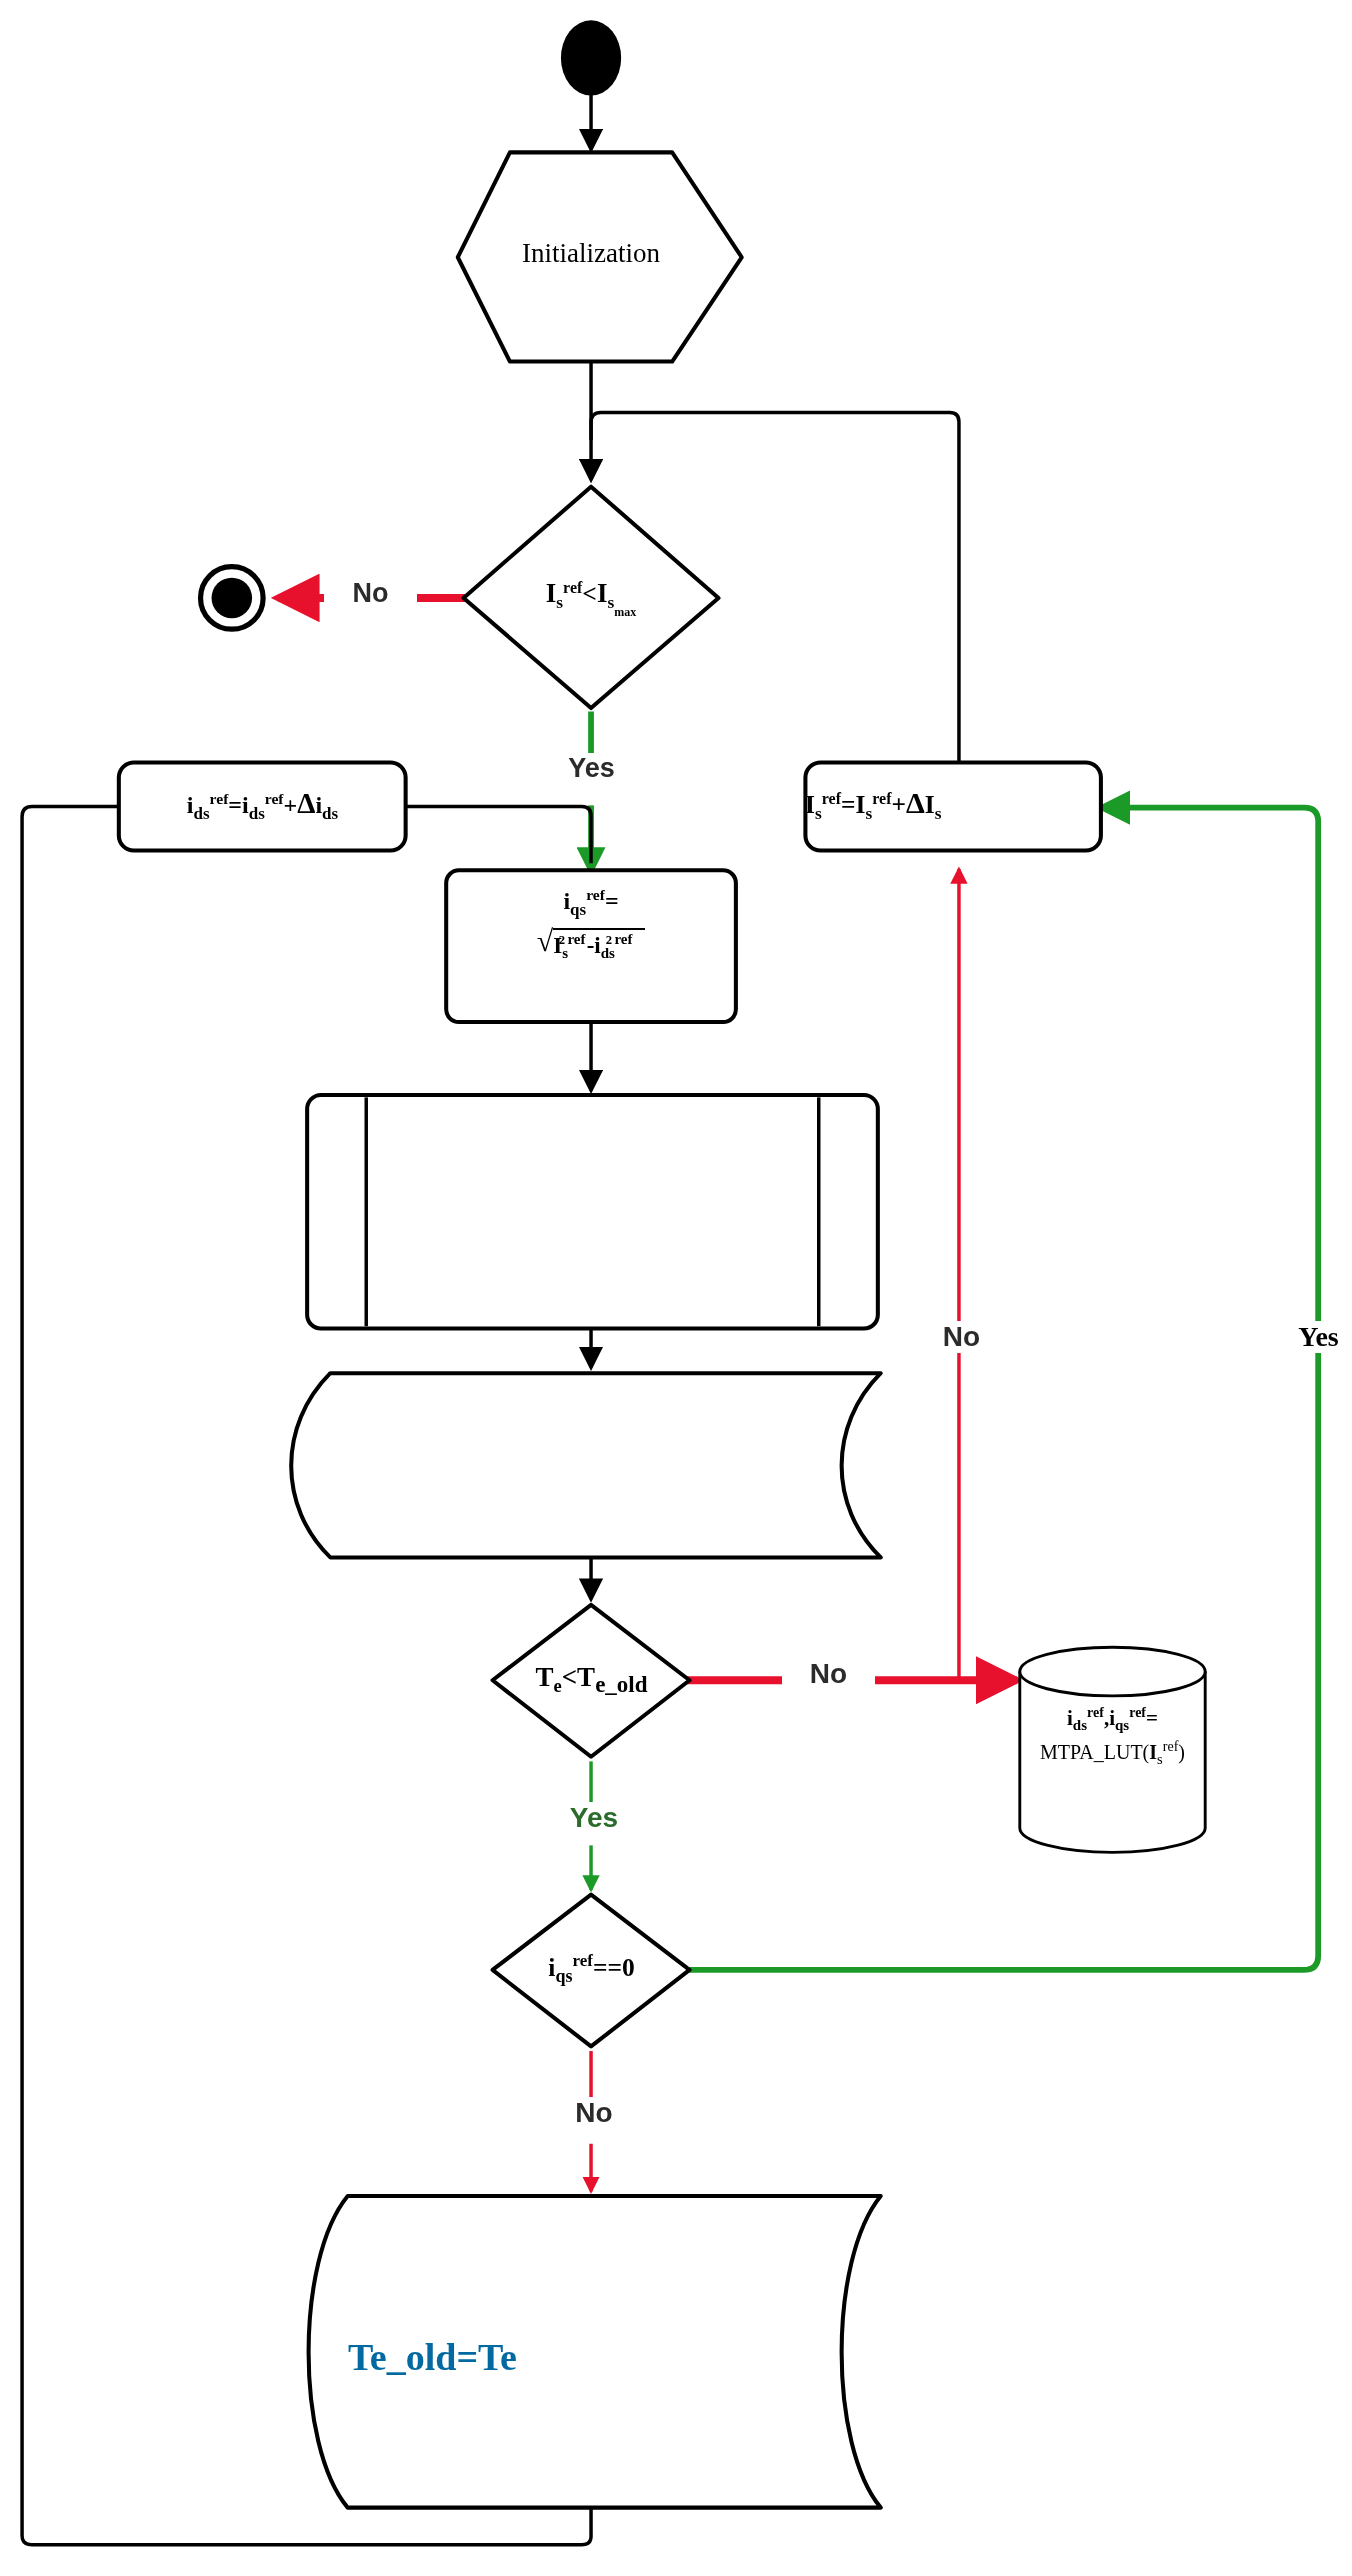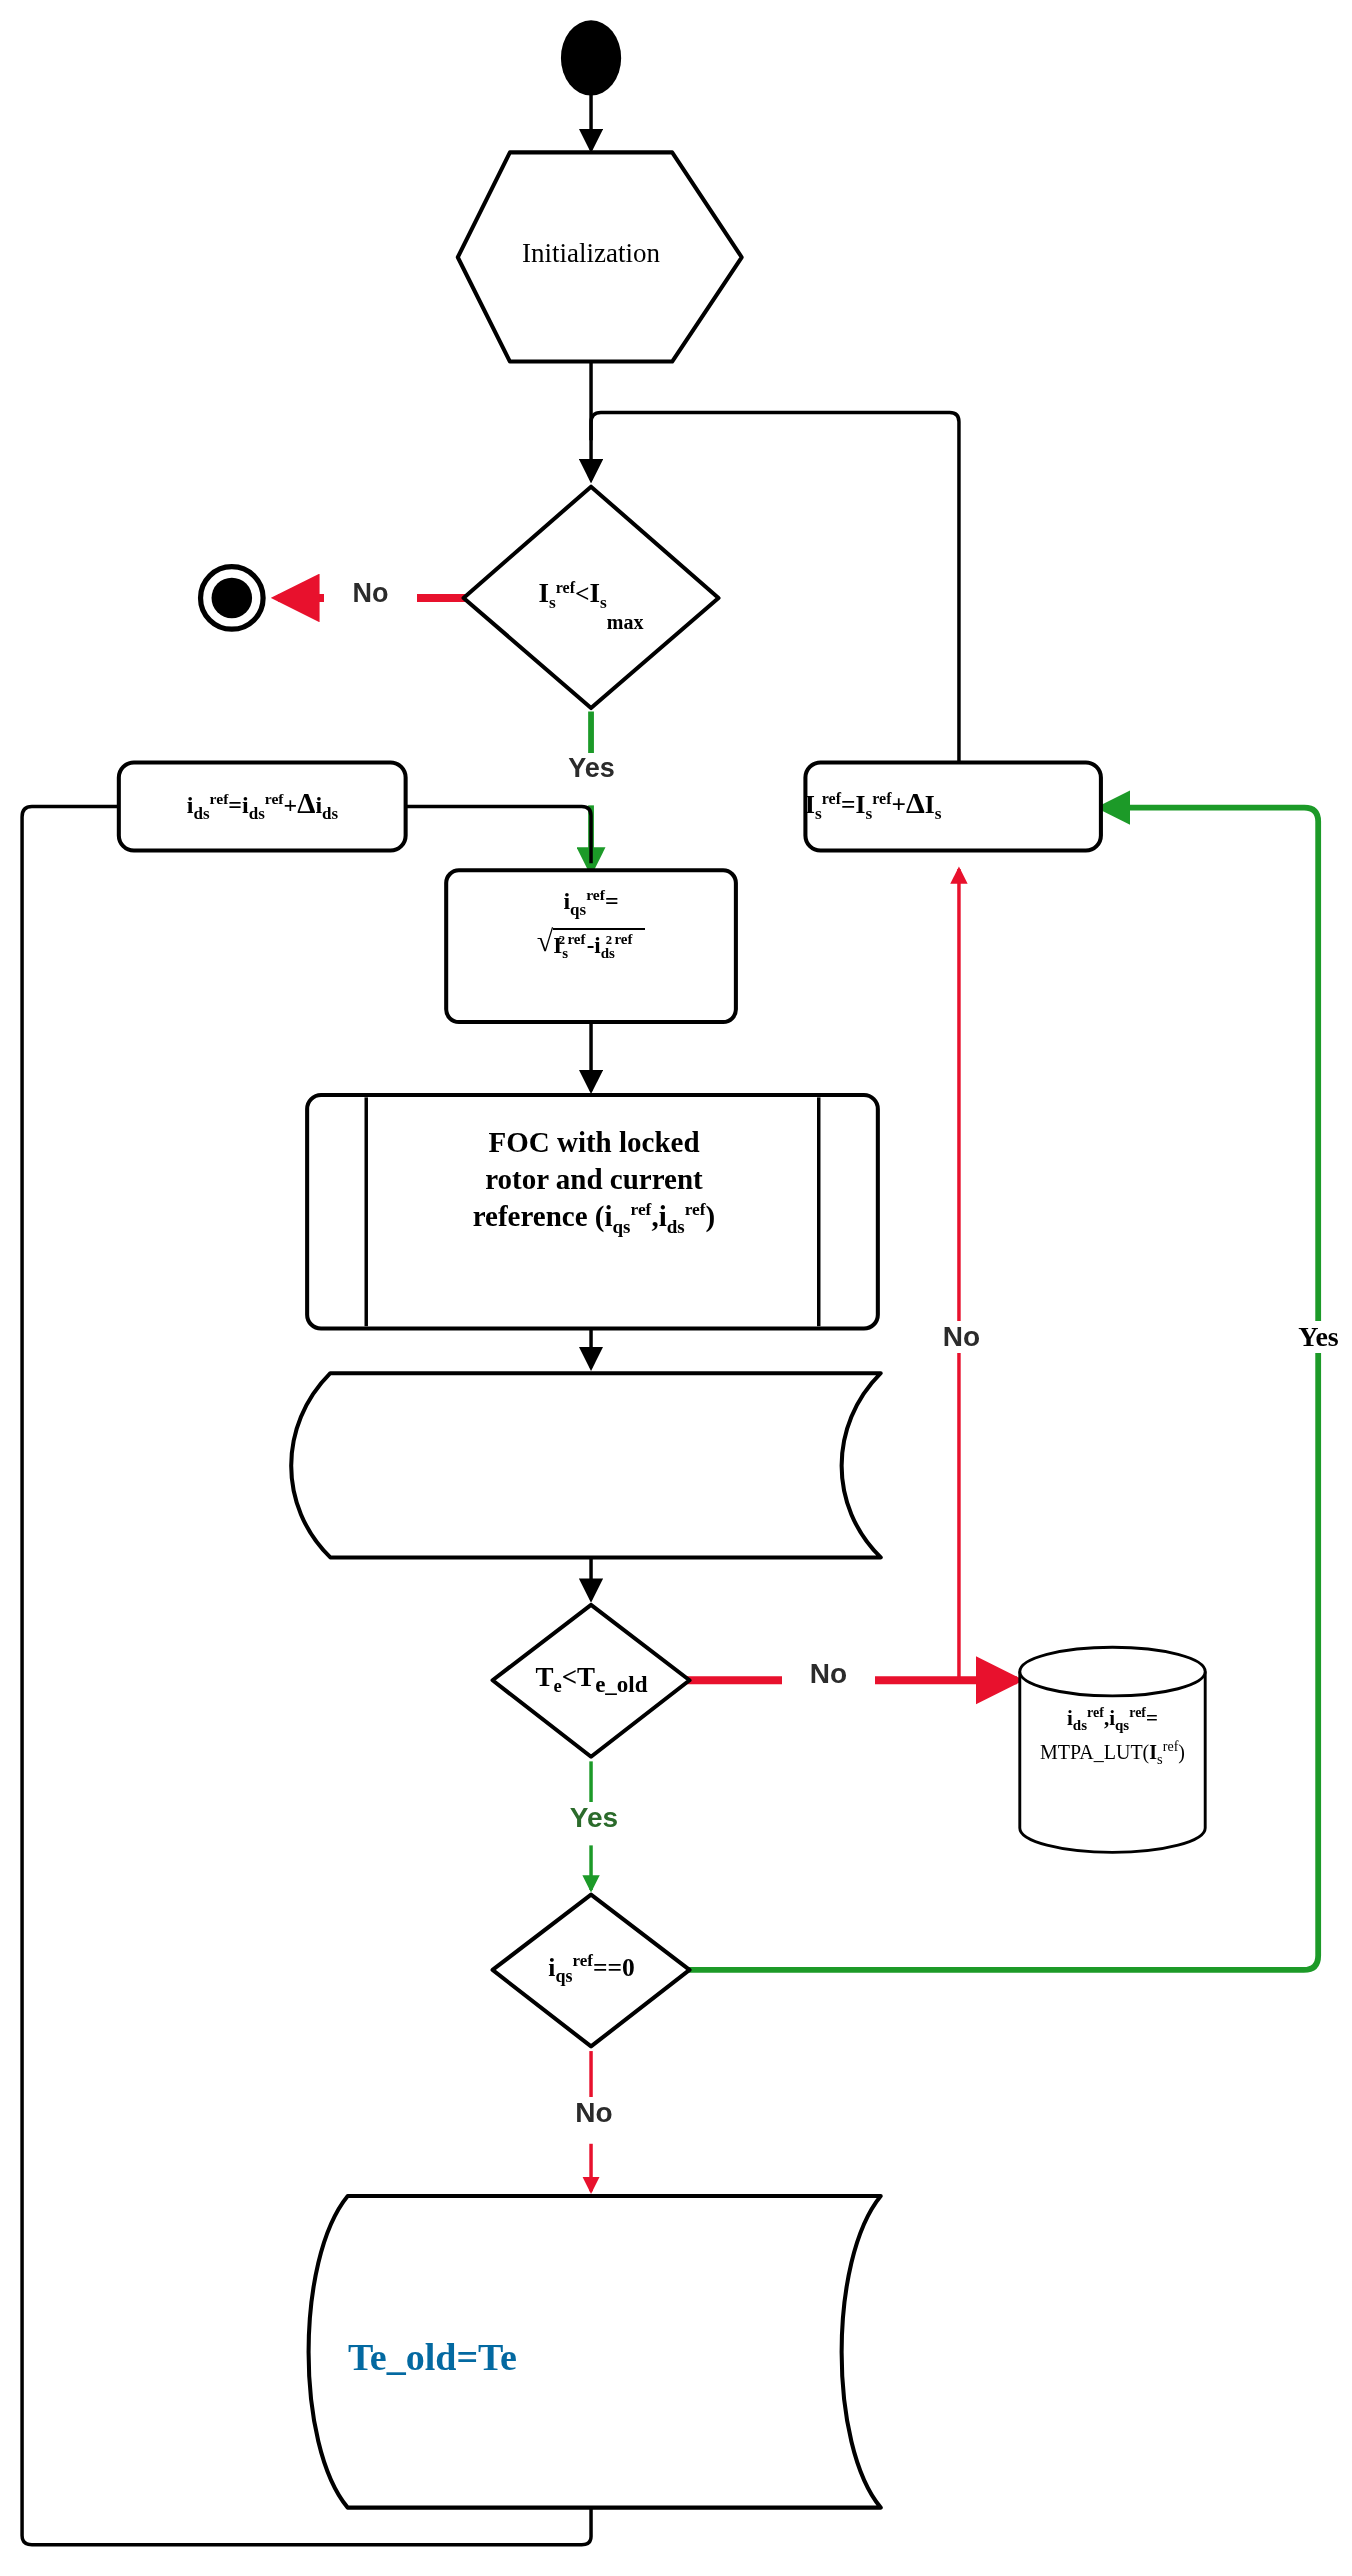--- a/index.html
+++ b/index.html
@@ -166,21 +166,21 @@
          C 510 4220 510 3900 600 3790 Z"></path>
   </g>
 
 </svg>
 
 <div style="position:absolute;left:475px;top:238px;width:232px;text-align:center;
             font-size:27px;font-family:'Liberation Serif',serif;color:#000;">Initialization</div>
 
 <div style="position:absolute;left:475px;top:578px;width:232px;text-align:center;
             font-size:25.5px;font-weight:bold;font-family:'Liberation Serif',serif;color:#000;white-space:nowrap;">
-  <span style="font-size:27px;">I</span><span style="font-size:17.4px;vertical-align:sub;">s</span><span style="font-size:16px;vertical-align:super;">ref</span><span style="font-size:25.5px;">&lt;</span><span style="font-size:27px;">I</span><span style="font-size:17.4px;vertical-align:sub;">s</span><span style="font-size:20px;vertical-align:sub;position:relative;top:21px;text-align:center;">max</span>
+  <span style="font-size:27px;">I</span><span style="font-size:17.4px;vertical-align:sub;">s</span><span style="font-size:16px;vertical-align:super;">ref</span><span style="font-size:25.5px;">&lt;</span><span style="font-size:27px;">I</span><span style="font-size:17.4px;vertical-align:sub;">s</span><span style="font-size:12px;vertical-align:sub;position:relative;top:8px;text-align:center;">max</span>
 </div>
 
 <div style="position:absolute;left:324px;top:578px;width:93px;text-align:center;
             font-size:27px;font-weight:bold;font-family:'Liberation Sans',sans-serif;color:#2b2b2b;
             background:#fff;">No</div>
 
 <div style="position:absolute;left:545px;top:753px;width:93px;text-align:center;
             font-size:27px;font-weight:bold;font-family:'Liberation Sans',sans-serif;color:#2b2b2b;
             background:#fff;">Yes</div>
 
@@ -200,29 +200,20 @@
     <span>i</span><span style="font-size:17px;vertical-align:sub;">qs</span><span style="font-size:15.6px;vertical-align:super;">ref</span><span>=</span>
   </div>
   <div style="font-size:23px;font-weight:bold;white-space:nowrap;margin-top:8px;display:flex;justify-content:center;align-items:flex-start;">
     <span style="font-size:30px;line-height:0.85;">√</span>
         <span style="border-top:2.9px solid #000;padding-top:1.2px;display:inline-block;">
       <span>I</span><span style="font-size:15px;vertical-align:sub;">s</span><span style="font-size:12.7px;vertical-align:super;position:relative;left:-9.3px;">2</span><span style="font-size:15px;vertical-align:super;position:relative;left:-7px;">ref</span><span style="position:relative;left:-5.8px;">-i</span><span style="font-size:15px;vertical-align:sub;position:relative;left:-5.8px;">ds</span><span style="font-size:12.7px;vertical-align:super;position:relative;left:-15px;">2</span><span style="font-size:15px;vertical-align:super;position:relative;left:-12.7px;">ref</span>
     </span>
   </div>
 </div>
 
-<div style="position:absolute;left:371px;top:1124px;width:446px;text-align:center;
-            font-size:29px;font-weight:bold;line-height:1.28;
-            font-family:'Liberation Serif',serif;color:#000;">
-  <div>FOC with locked</div>
-  <div>rotor and current</div>
-  <div style="white-space:nowrap;">
-    reference (i<span style="font-size:19px;vertical-align:sub;">qs</span><span style="font-size:17.4px;vertical-align:super;">ref</span>,i<span style="font-size:19px;vertical-align:sub;">ds</span><span style="font-size:17.4px;vertical-align:super;">ref</span>)
-  </div>
-</div>
 
 <div style="position:absolute;left:313px;top:1409px;width:545px;text-align:center;
             font-size:27px;font-weight:bold;line-height:1.35;
             font-family:'Liberation Serif',serif;color:#000;">
 </div>
 
 <div style="position:absolute;left:487px;top:1662px;width:209px;text-align:center;
             font-size:27px;font-weight:bold;font-family:'Liberation Serif',serif;color:#000;white-space:nowrap;">
   T<span style="font-size:18.5px;vertical-align:sub;">e</span>&lt;T<span style="font-size:23px;vertical-align:sub;">e_old</span>
 </div>

